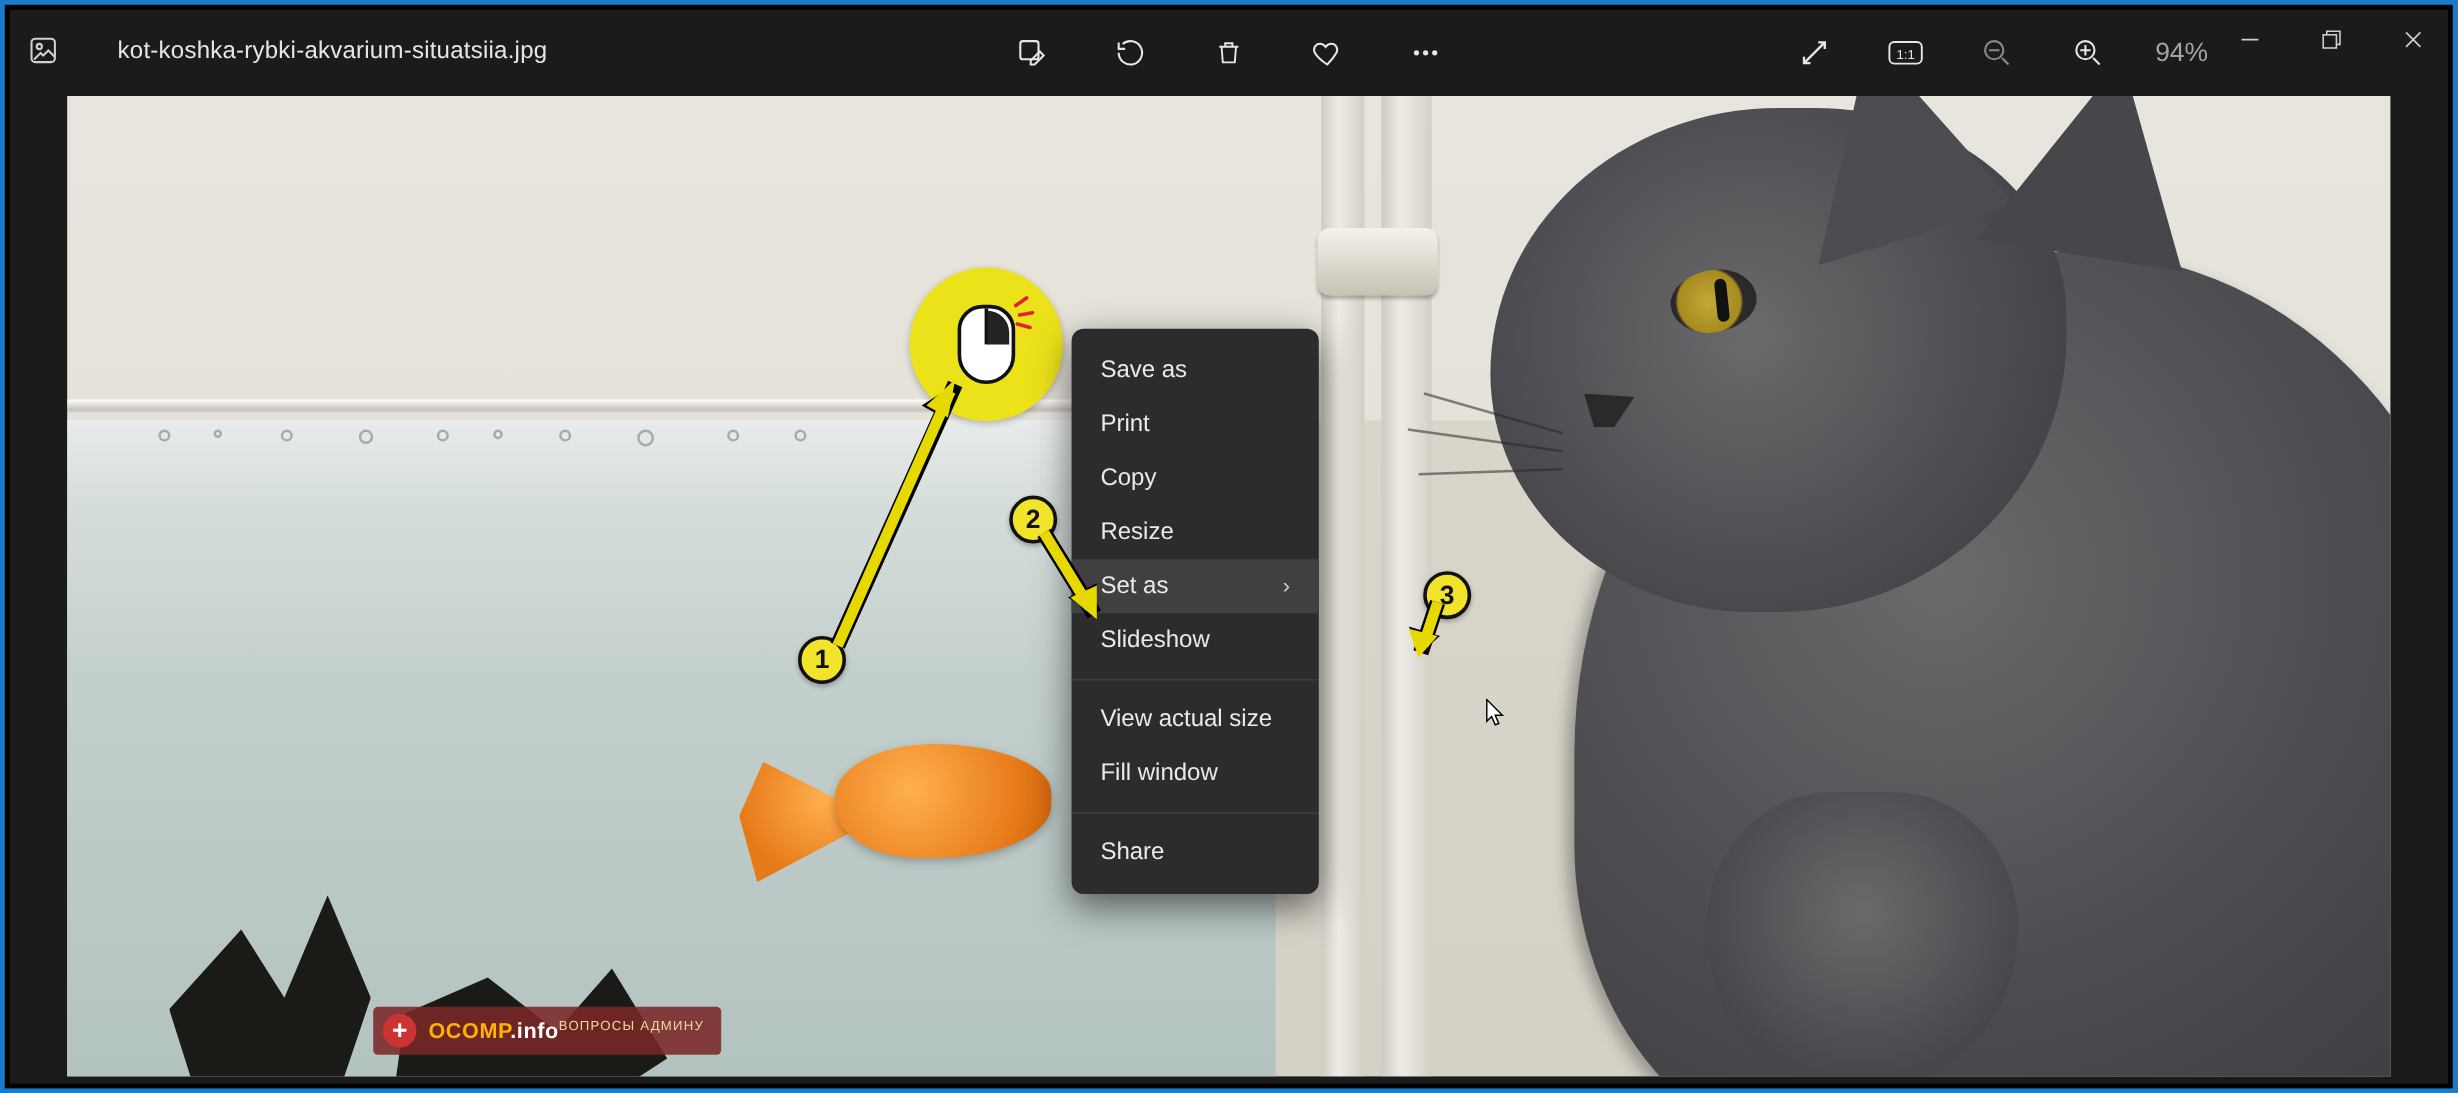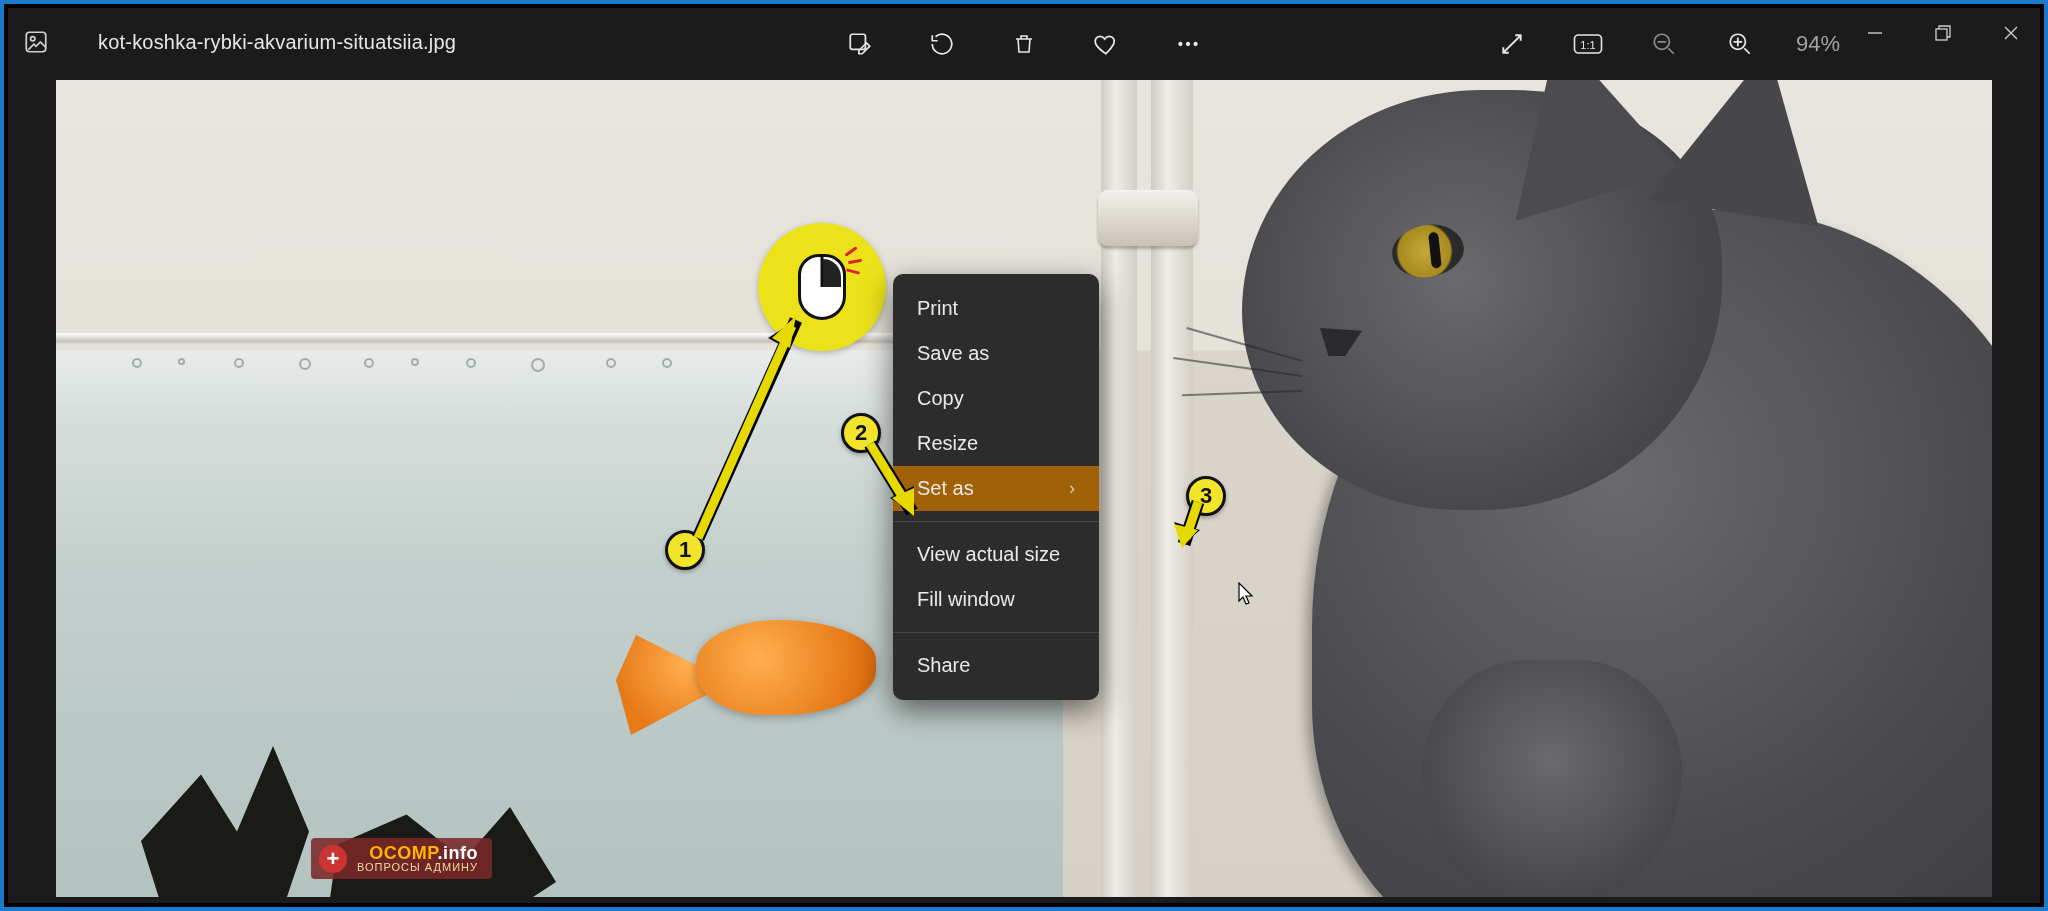--- a/index.html
+++ b/index.html
@@ -128,21 +128,21 @@
   
   .menu {
     position:absolute; left:885px; top:266px; width:206px;
     background:#2c2c2c; border-radius:10px; padding:12px 0;
     box-shadow: 0 10px 30px rgba(0,0,0,.55);
     color:#e9e9e9; font-size:20px;
   }
   .menu-item {
     padding:11px 24px; display:flex; align-items:center; justify-content:space-between;
   }
-  .menu-item.hover { background:#a16207; }
+  .menu-item.hover { background:#404040; }
   .menu hr { border:none; border-top:1px solid #444; margin:10px 0; }
   .submenu {
     position:absolute; left:1094px; top:530px; width:168px;
     background:#2c2c2c; border-radius:10px; padding:10px 0;
     box-shadow: 0 10px 30px rgba(0,0,0,.6);
     color:#e9e9e9; font-size:20px;
   }
   .submenu .menu-item { padding:10px 22px; }
   .chevron { font-size:18px; color:#cfcfcf; }
   
@@ -187,21 +187,21 @@
   .arrow .outpoly { fill:#000; }
   
   .watermark {
     position:absolute; left:255px; bottom:18px; display:flex; align-items:center; gap:10px;
     background:rgba(122,40,40,.88); padding:6px 14px 6px 8px; border-radius:4px;
   }
   .wm-plus{
     width:28px; height:28px; border-radius:50%; background:#c33; color:#fff;
     display:flex; align-items:center; justify-content:center; font-weight:700; font-size:22px;
   }
-  .wm-text{ color:#ffb300; font-weight:700; font-size:18px; letter-spacing:.5px; display:flex; flex-direction:column; line-height:1;text-align:right; }
+  .wm-text{ color:#ffb300; font-weight:700; font-size:18px; letter-spacing:.5px; display:flex; line-height:1;text-align:right; }
   .wm-text small{ color:#f0d9a0; font-weight:400; font-size:11px; letter-spacing:1px; }
   .disabled-icon { opacity:.55; }
 </style>
 </head>
 <body>
 
 <div class="frame">
   <div class="app">
 
     <div class="titlebar">
@@ -350,35 +350,38 @@
         <div class="click-lines">
           <span style="left:46px;top:-4px;transform:rotate(-35deg)"></span>
           <span style="left:50px;top:6px;transform:rotate(-10deg)"></span>
           <span style="left:48px;top:16px;transform:rotate(15deg)"></span>
         </div>
       </div>
     </div>
 
     <div class="menu">
       <div class="menu-item">
+          <span>Save as</span>
+        </div>
+      <div class="menu-item">
           <span>Print</span>
-        </div>
-      <div class="menu-item">
-          <span>Save as</span>
         </div>
       <div class="menu-item">
           <span>Copy</span>
         </div>
       <div class="menu-item">
           <span>Resize</span>
         </div>
       <div class="menu-item hover">
         <span>Set as</span>
         <span class="chevron">›</span>
       </div>
+      <div class="menu-item">
+          <span>Slideshow</span>
+        </div>
       <hr>
       <div class="menu-item">
           <span>View actual size</span>
         </div>
       <div class="menu-item">
           <span>Fill window</span>
         </div>
       <hr>
       <div class="menu-item">
           <span>Share</span>

